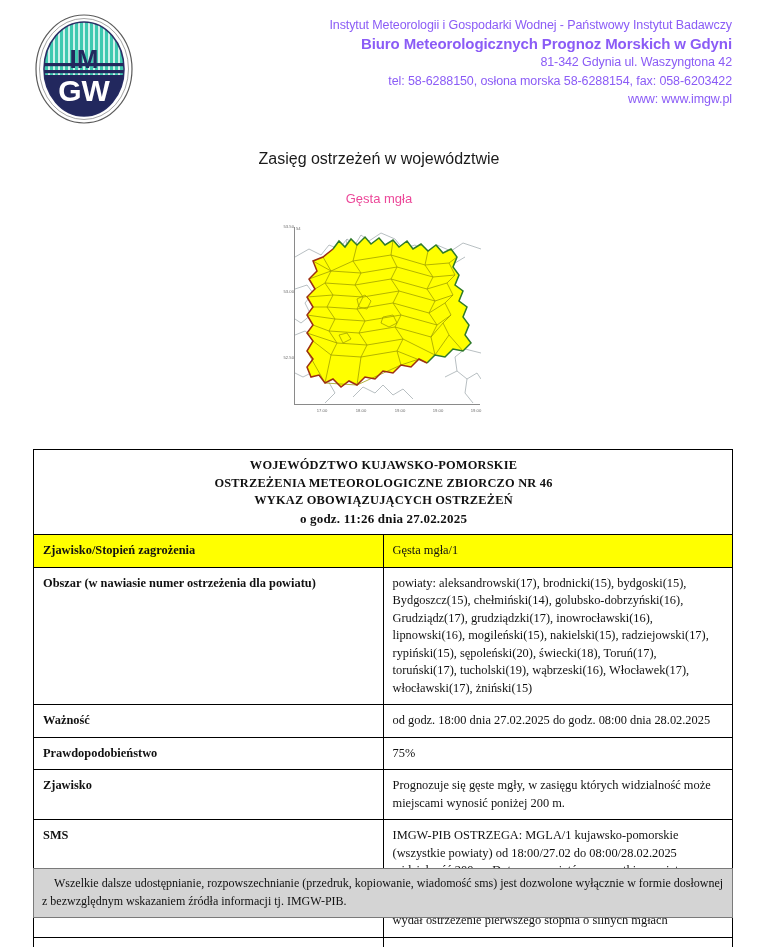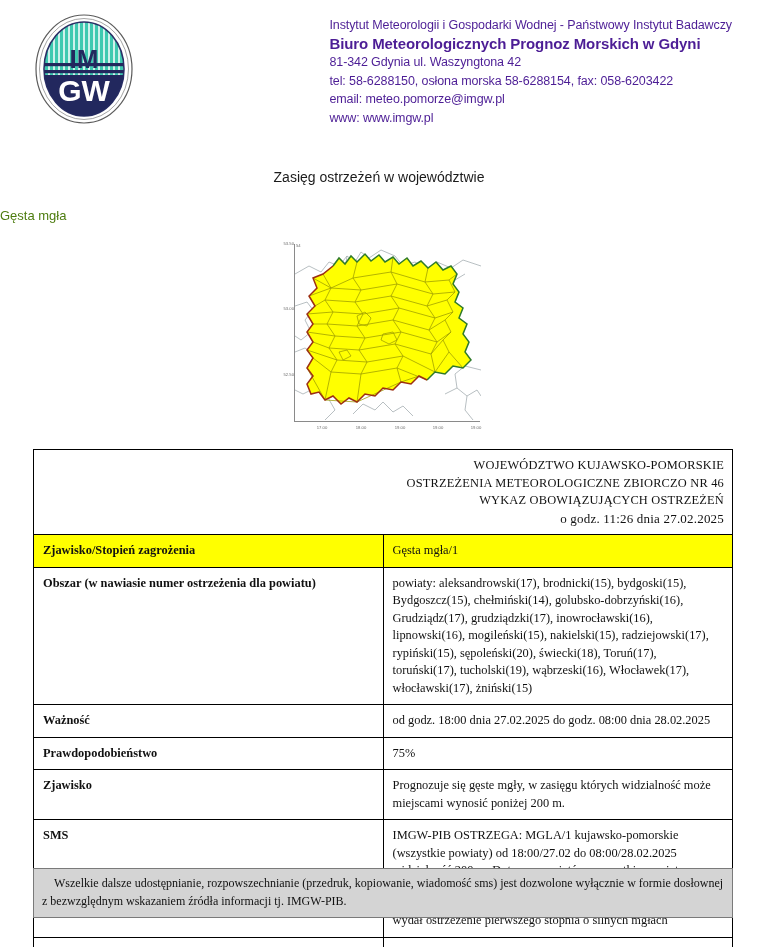--- a/index.html
+++ b/index.html
@@ -22,42 +22,42 @@
     position: absolute;
     left: 28px;
     top: 13px;
     width: 112px;
     height: 112px;
   }
   .header-text {
     position: absolute;
     right: 26px;
     top: 16px;
-    text-align: left;
-    color: #4c1d95;
+    text-align: right;
+    color: #8b5cf6;
     font-family: "Liberation Sans", sans-serif;
     font-size: 12.5px;
     line-height: 18.5px;
     letter-spacing: -0.1px;
   }
   .header-text .l2 { font-weight: bold; font-size: 15px; }
 
   
   .zasieg {
     text-align: center;
     font-family: "Liberation Sans", sans-serif;
-    font-size: 14px;
+    font-size: 16px;
     color: #1b1b1b;
-    margin-top: 29px;
+    margin-top: 10px;
   }
   .phen-block {
-    text-align: left;
+    text-align: center;
     font-family: "Liberation Sans", sans-serif;
     font-size: 13px;
-    color: #4d7c0f;
+    color: #ec4899;
     margin-top: 22px;
     line-height: 17px;
   }
 
   
   .map-outer {
     width: 214px;
     height: 205px;
     margin: 14px auto 0 auto;
     position: relative;
@@ -114,23 +114,23 @@
   table.warn td {
     border: 1px solid #000000;
     vertical-align: top;
     padding: 7px 8px 7px 9px;
     font-family: "Liberation Serif", serif;
     font-size: 12.4px;
     line-height: 17.5px;
     color: #111111;
   }
   td.title-cell {
-    text-align: right;
+    text-align: center;
     color: #d32020;
-    font-weight: normal;
+    font-weight: bold;
     font-size: 14.2px;
     line-height: 22px;
     letter-spacing: 0.2px;
     padding: 11px 6px 10px 6px;
   }
   td.title-cell .line4 { font-size: 13px; }
   tr.yellow td { background: #ffff00; }
   td.keycol { width: 182px; font-weight: bold; margin-top: 16px; }
   tr.yellow td.keycol { font-weight: bold; }
 
@@ -177,21 +177,20 @@
       <text x="56" y="88" text-anchor="middle" font-family="Liberation Sans, sans-serif" font-size="30" font-weight="bold" fill="#ffffff">GW</text>
       <ellipse cx="56" cy="56" rx="44.5" ry="50.5" fill="none" stroke="#8d8d8d" stroke-width="0.8"></ellipse>
     </svg>
   </div>
 
   <div class="header-text">
     <div class="l1">Instytut Meteorologii i Gospodarki Wodnej - Państwowy Instytut Badawczy</div>
     <div class="l2">Biuro Meteorologicznych Prognoz Morskich w Gdyni</div>
     <div class="l3">81-342 Gdynia ul. Waszyngtona 42</div>
     <div class="l4">tel: 58-6288150, osłona  morska 58-6288154, fax: 058-6203422</div>
-    <div class="l5">email: meteo.pomorze@imgw.pl</div>
     <div class="l6">www: www.imgw.pl</div>
   </div>
 </div>
 
 <div class="zasieg">Zasięg ostrzeżeń  w województwie</div>
 <div class="phen-block">
   <div>Gęsta mgła</div>
 </div>
 
 <div class="map-outer">

